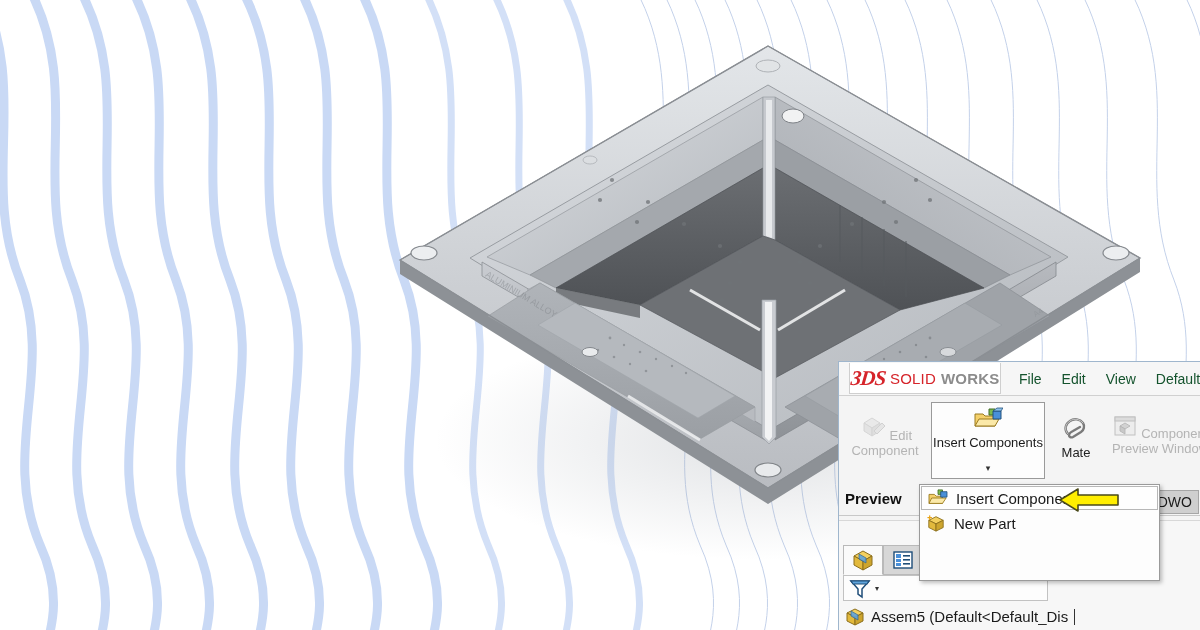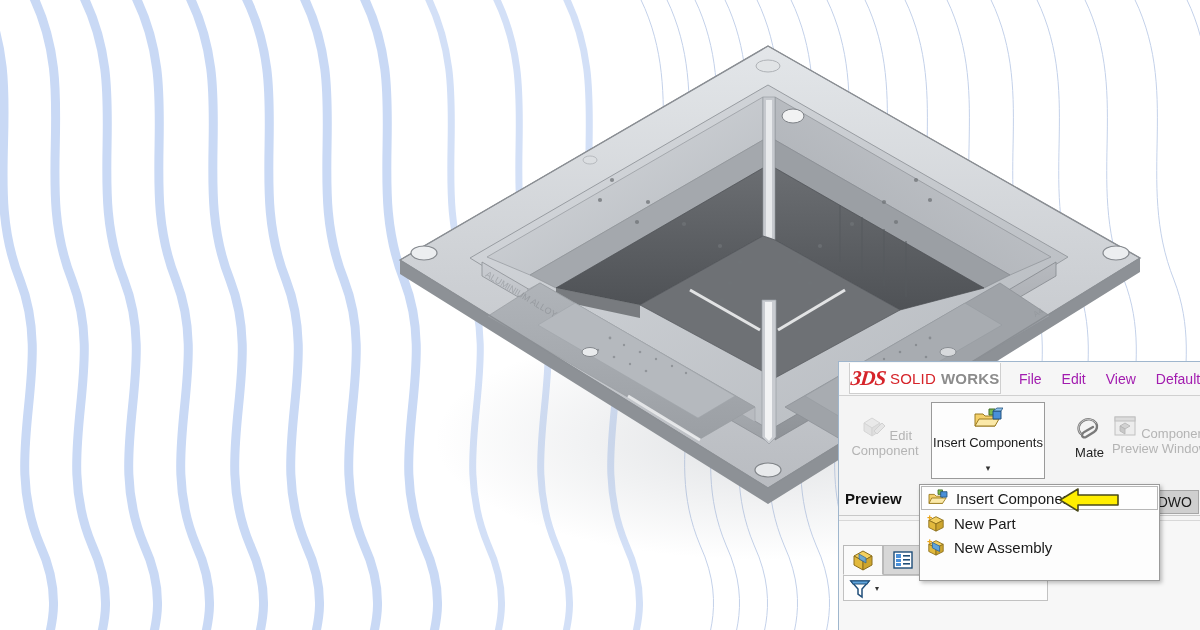--- a/index.html
+++ b/index.html
@@ -43,35 +43,35 @@
     letter-spacing:-1px;line-height:1;transform:skewX(-6deg);
   }
   .logo-solid{font-weight:400;font-size:15px;color:#d6242a;letter-spacing:0.2px;}
   .logo-works{font-weight:700;font-size:15px;color:#8c8c8c;letter-spacing:0.2px;}
 
   .sw-menubar{
     position:absolute;left:170px;top:0;height:33px;
     display:flex;align-items:center;gap:0px;
   }
   .menu-item{
-    padding:4px 10px;font-size:14px;color:#a21caf;white-space:nowrap;cursor:default;
+    padding:4px 10px;font-size:14px;color:#14532d;white-space:nowrap;cursor:default;
   }
 
   
   .sw-ribbon{
     position:absolute;left:0;top:34px;width:362px;height:98px;
     background:#f4f4f4;
   }
   .rb-btn{
     position:absolute;text-align:center;font-size:13px;line-height:1.15;
     color:#222;
   }
   .rb-disabled{color:#b4b4b4;}
   .rb-edit{left:4px;top:18px;width:84px;}
-  .rb-mate{left:209px;top:20px;width:56px;text-align:right;}
+  .rb-mate{left:209px;top:20px;width:56px;}
   .rb-cpw{left:268px;top:18px;width:106px;}
 
   .rb-insert-box{
     position:absolute;left:92px;top:6px;width:114px;height:58px;
     background:#fdfdfd;border:1px solid #9a9a9a;box-sizing:border-box;
     text-align:center;
   }
   .rb-insert-arrowbox{
     position:absolute;left:92px;top:63px;width:114px;height:20px;
     background:#fdfdfd;border:1px solid #9a9a9a;border-top:none;
@@ -459,20 +459,30 @@
       </div>
 
       <div class="fm-filter">
         <svg width="24" height="22" viewBox="0 0 24 22">
           <path d="M3,4 L21,4 L14,12 L14,20 L10,17 L10,12 Z" fill="#ffffff" stroke="#1f4e79" stroke-width="1.5"></path>
           <path d="M3,4 L21,4 L19,7 L5,7 Z" fill="#5fa4dc" stroke="#1f4e79" stroke-width="1.2"></path>
         </svg>
         <span class="caret-sm">▾</span>
       </div>
 
+      <div class="fm-tree">
+        <svg width="20" height="19" viewBox="0 0 20 19">
+          <path d="M2,6 L10,2 L18,6 L10,10 Z" fill="#f3d05f" stroke="#8c6f1c" stroke-width="1"></path>
+          <path d="M2,6 L2,14 L10,18 L10,10 Z" fill="#e2b93c" stroke="#8c6f1c" stroke-width="1"></path>
+          <path d="M18,6 L18,14 L10,18 L10,10 Z" fill="#cda52e" stroke="#8c6f1c" stroke-width="1"></path>
+          <path d="M6,4 L13,8 L13,13 L6,9 Z" fill="#5fa4dc" stroke="#2d6699" stroke-width="0.8" opacity="0.9"></path>
+        </svg>
+        <span>Assem5  (Default&lt;Default_Dis</span>
+        <span style="display:inline-block;width:1px;height:16px;background:#333;"></span>
+      </div>
     </div>
   </div>
 
   <div class="dd-menu">
 
     <div class="dd-item hl">
       <svg class="dd-ico" viewBox="0 0 22 20">
         <path d="M1,6 L7,6 L9,8 L16,8 L16,16 L1,16 Z" fill="#f4d06a" stroke="#9a7a20" stroke-width="1"></path>
         <path d="M1,16 L4,10 L20,10 L16,16 Z" fill="#fbe9a8" stroke="#9a7a20" stroke-width="1"></path>
         <path d="M11,1 L16,1 L16,6 L11,6 Z" fill="#7dbb4f" stroke="#3f6b24" stroke-width="0.9"></path>
@@ -487,33 +497,20 @@
         <path d="M3,7 L3,15 L11,19 L11,11 Z" fill="#e2b93c" stroke="#8c6f1c" stroke-width="1"></path>
         <path d="M19,7 L19,15 L11,19 L11,11 Z" fill="#cda52e" stroke="#8c6f1c" stroke-width="1"></path>
         <g stroke="#e8a317" stroke-width="1.4" stroke-linecap="round">
           <path d="M4,2 L4,6"></path>
             <path d="M2,4 L6,4"></path>
         </g>
       </svg>
       <span>New Part</span>
     </div>
 
-    <div class="dd-item">
-      <svg class="dd-ico" viewBox="0 0 22 20">
-        <path d="M3,7 L11,3 L19,7 L11,11 Z" fill="#f3d05f" stroke="#8c6f1c" stroke-width="1"></path>
-        <path d="M3,7 L3,15 L11,19 L11,11 Z" fill="#e2b93c" stroke="#8c6f1c" stroke-width="1"></path>
-        <path d="M19,7 L19,15 L11,19 L11,11 Z" fill="#cda52e" stroke="#8c6f1c" stroke-width="1"></path>
-        <path d="M7,5 L15,9 L15,15 L7,11 Z" fill="#5fa4dc" stroke="#2d6699" stroke-width="0.9"></path>
-        <g stroke="#e8a317" stroke-width="1.4" stroke-linecap="round">
-          <path d="M4,2 L4,6"></path>
-            <path d="M2,4 L6,4"></path>
-        </g>
-      </svg>
-      <span>New Assembly</span>
-    </div>
 
   </div>
 
   <svg class="anno-arrow" viewBox="0 0 62 26">
     <path d="M2,13 L20,2 L20,8 L60,8 L60,18 L20,18 L20,24 Z" fill="#ffee00" stroke="#4a4a1a" stroke-width="1.6" stroke-linejoin="round"></path>
   </svg>
 
 </div>
 
 </body></html>

